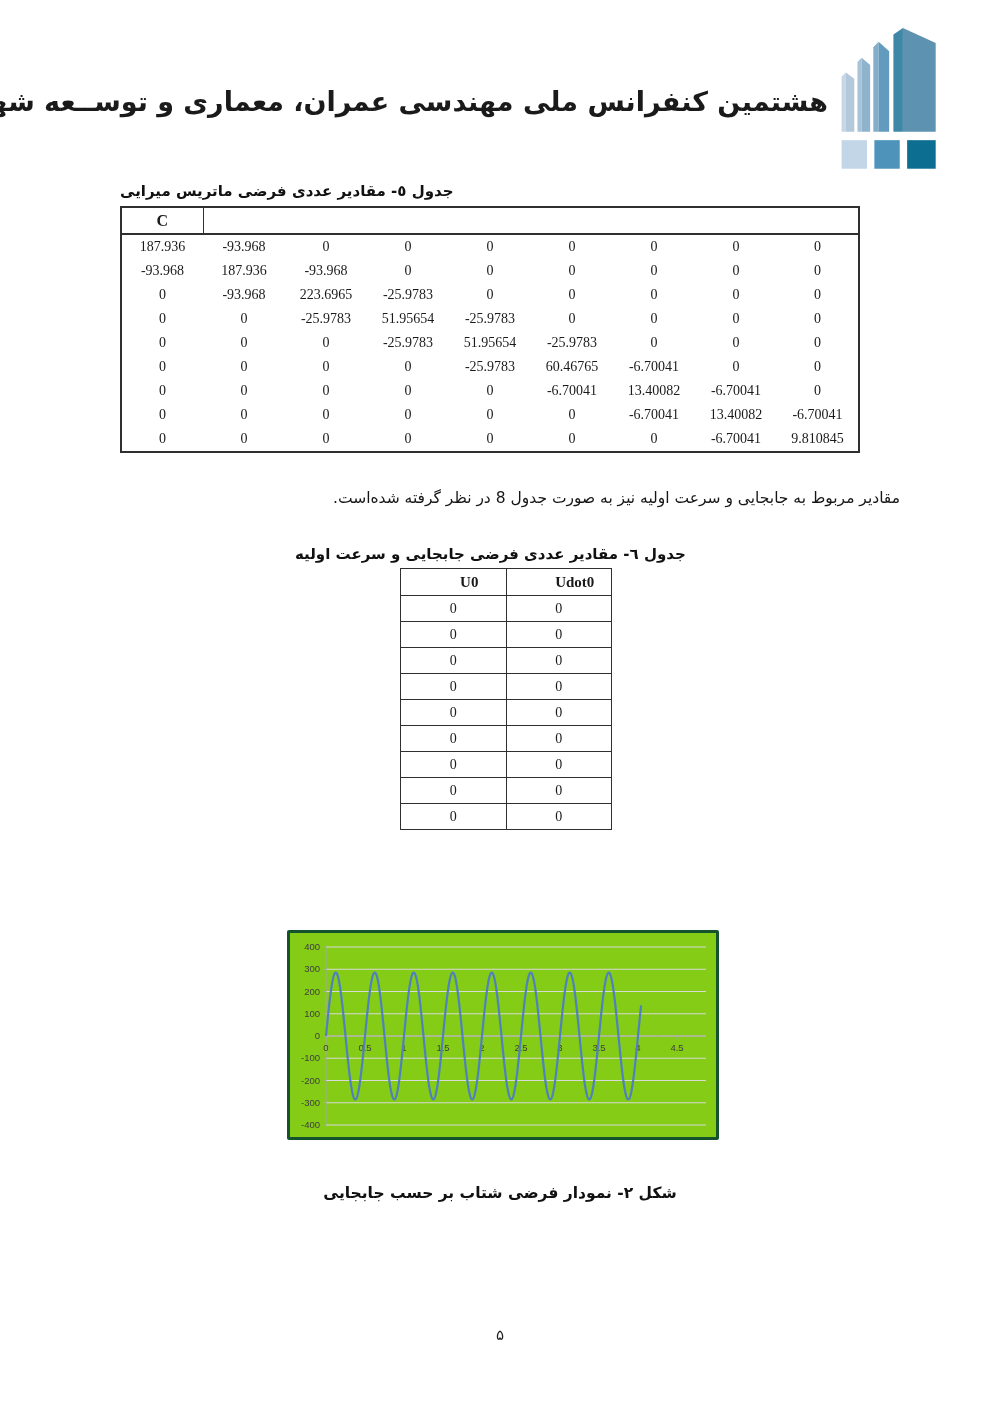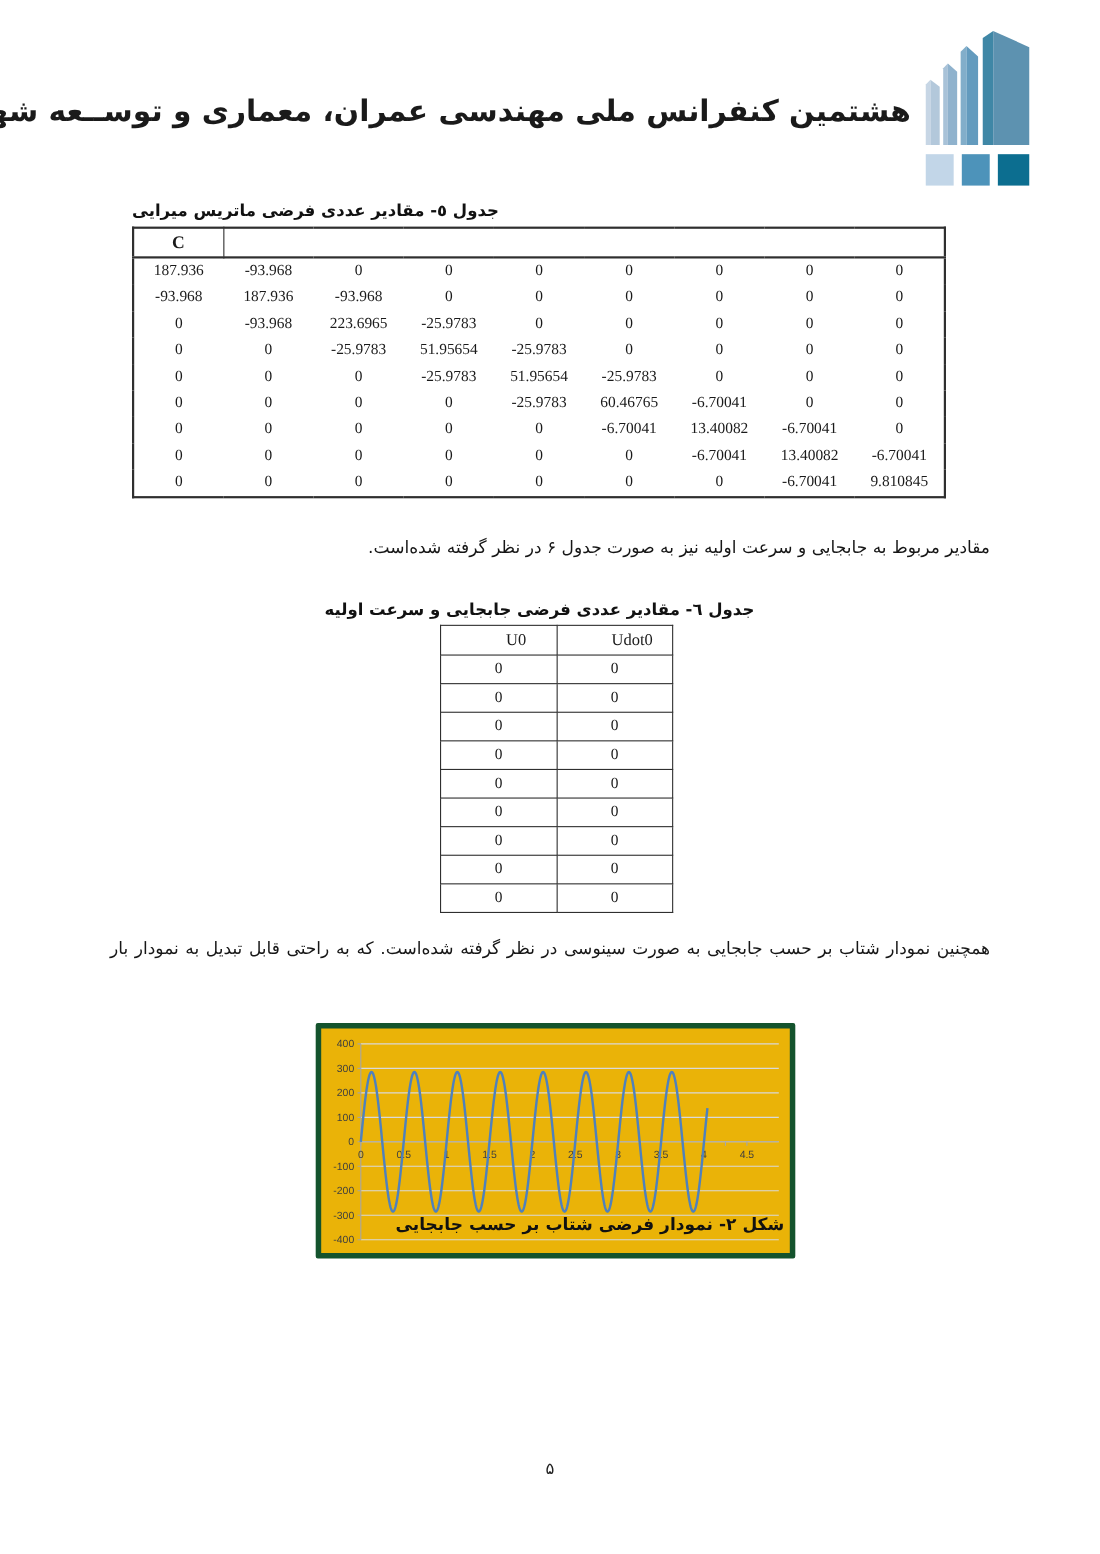--- a/index.html
+++ b/index.html
@@ -32,37 +32,37 @@
   table.matrix thead th.c-cell{border-right:1.5px solid #2f2f2f;font-size:16px;font-weight:bold;}
   
   .ic-wrap{position:absolute;left:400px;top:568px;width:212px;}
   table.ic{
     border-collapse:collapse;table-layout:fixed;width:212px;
     font-family:"Liberation Serif","DejaVu Serif",serif;font-size:14px;
   }
   table.ic th,table.ic td{
     border:1.5px solid #2f2f2f;text-align:center;height:25px;padding:0;
   }
-  table.ic th{font-weight:normal;font-size:15px;height:26px;padding-left:32px;}
+  table.ic th{font-weight:bold;font-size:15px;height:26px;padding-left:32px;}
   
   .para{
     position:absolute;direction:rtl;font-size:15.5px;line-height:32px;color:#161616;
   }
   .para .just{text-align:justify;text-align-last:justify;}
   .para .right{text-align:right;}
   
   .chart-box{
     position:absolute;left:287px;top:930px;width:426px;height:204px;
-    background:#eab308;border:5px solid #14532d;border-radius:2px;
+    background:#84cc16;border:3px solid #14532d;border-radius:2px;
   }
   .chart-box svg{display:block;}
   .chart-box text.tick{font-family:"Liberation Sans","DejaVu Sans",sans-serif;font-size:9.5px;fill:#3f3f3f;}
   .fig-caption{
-    position:absolute;left:287px;top:1104px;width:426px;
-    direction:rtl;font-weight:bold;font-size:15.5px;color:#111;
+    position:absolute;left:287px;top:1184px;width:426px;
+    direction:rtl;text-align:center;font-weight:bold;font-size:15.5px;color:#111;
   }
   
   .page-num{
     position:absolute;left:0;top:1326px;width:100%;text-align:center;
     font-size:15px;color:#222;
   }
 </style>
 </head>
 <body>
 
@@ -205,21 +205,21 @@
             <td>0</td>
             <td>0</td>
             <td>-6.70041</td>
             <td>9.810845</td>
           </tr>
         </tbody>
     </table>
   </div>
 
   <div class="para" style="left:100px;top:482px;width:800px;">
-    <div class="right">مقادیر مربوط به جابجایی و سرعت اولیه نیز به صورت جدول ۶ در نظر گرفته شده‌است.</div>
+    <div class="right">مقادیر مربوط به جابجایی و سرعت اولیه نیز به صورت جدول 8 در نظر گرفته شده‌است.</div>
   </div>
 
   <div class="tbl-caption" style="left:295px;top:545px;width:420px;">جدول ٦- مقادیر عددی فرضی جابجایی و سرعت اولیه</div>
 
   <div class="ic-wrap">
     <table class="ic">
       <thead>
         <tr>
           <th>U0</th>
           <th>Udot0</th>
@@ -260,21 +260,20 @@
           </tr>
           <tr>
             <td>0</td>
             <td>0</td>
           </tr>
         </tbody>
     </table>
   </div>
 
   <div class="para" style="left:100px;top:846px;width:800px;">
-    <div class="just">همچنین نمودار شتاب بر حسب جابجایی به صورت سینوسی در نظر گرفته شده‌است. که به راحتی قابل تبدیل به نمودار بار</div>
   </div>
 
   <div class="chart-box">
     <svg id="accel-chart" width="424" height="202" viewBox="0 0 424 202" xmlns="http://www.w3.org/2000/svg">
         <line x1="36" y1="14" x2="416" y2="14" stroke="#d9d9d9" stroke-width="1"></line>
         <line x1="36" y1="36.25" x2="416" y2="36.25" stroke="#d9d9d9" stroke-width="1"></line>
         <line x1="36" y1="58.5" x2="416" y2="58.5" stroke="#d9d9d9" stroke-width="1"></line>
         <line x1="36" y1="80.75" x2="416" y2="80.75" stroke="#d9d9d9" stroke-width="1"></line>
         <line x1="36" y1="103" x2="416" y2="103" stroke="#d9d9d9" stroke-width="1"></line>
         <line x1="36" y1="125.25" x2="416" y2="125.25" stroke="#d9d9d9" stroke-width="1"></line>

